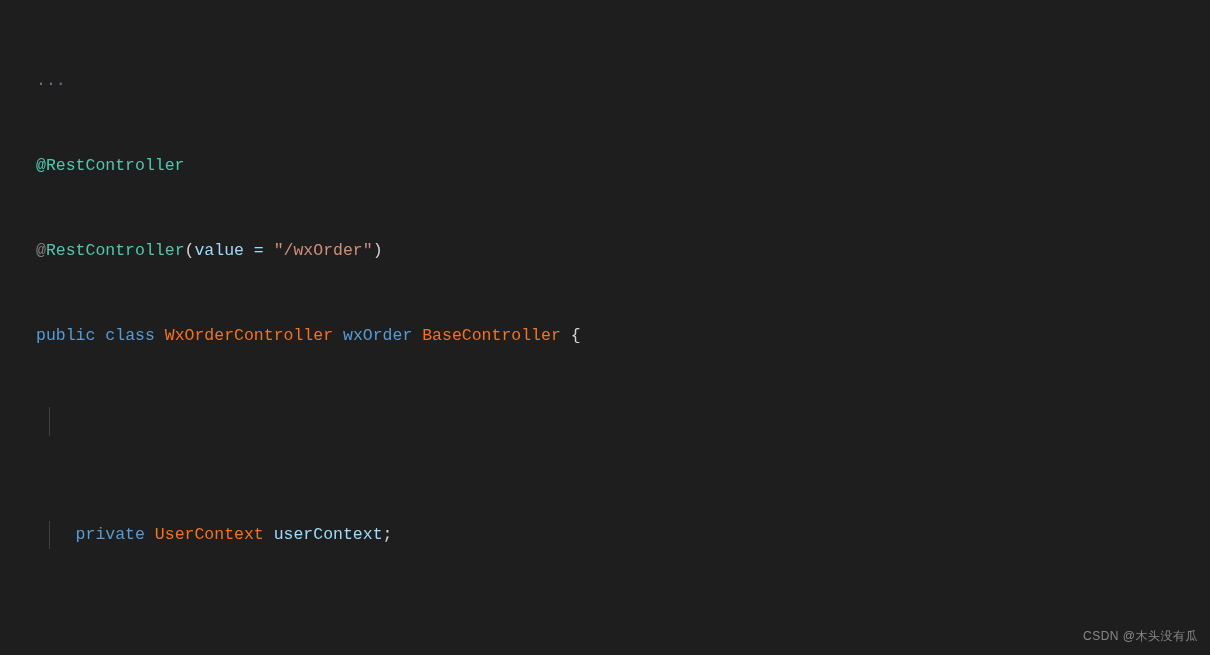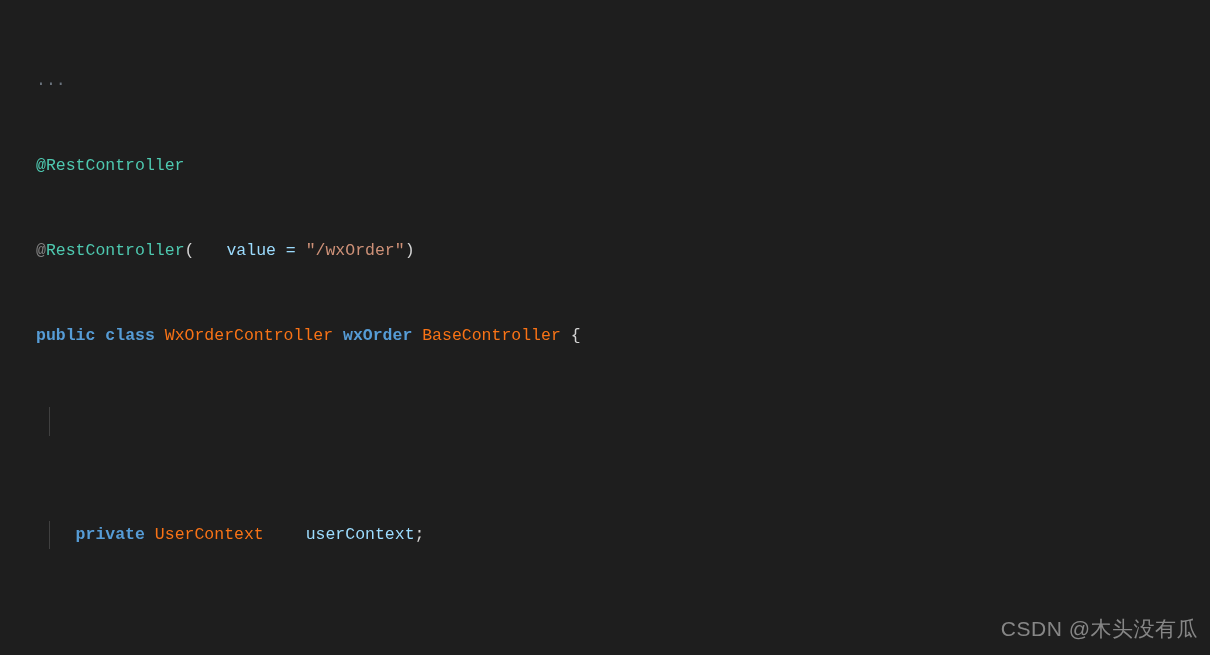--- a/index.html
+++ b/index.html
@@ -30,29 +30,29 @@
     vertical-align: top;
     position: absolute;
   }
   .ig1 { left: 49px; }
   .watermark {
     position: absolute;
     right: 12px;
     bottom: 8px;
     color: rgba(220,220,220,0.55);
     font-family: sans-serif;
-    font-size: 21px;
+    font-size: 12px;
     letter-spacing: 0.5px;
     pointer-events: none;
   }
   
-  .c-key   { color: #569cd6; font-weight: bold; }  
+  .c-key   { color: #569cd6; }  
   .c-type  { color: #f97316; }  
   .c-anno  { color: #4ec9b0; text-align: center; }  
-  .c-var   { color: #9cdcfe; margin-left: 32px; }  
+  .c-var   { color: #9cdcfe; }  
   .c-str   { color: #ce9178; }  
   .c-punc  { color: #d4d4d4; }
   .c-brace { color: #d4d4d4; }
   .c-ell   { color: #6a737d; }
   .c-at    { color: #808080; }
 </style>
 </head>
 <body>
 
 <div class="editor">

